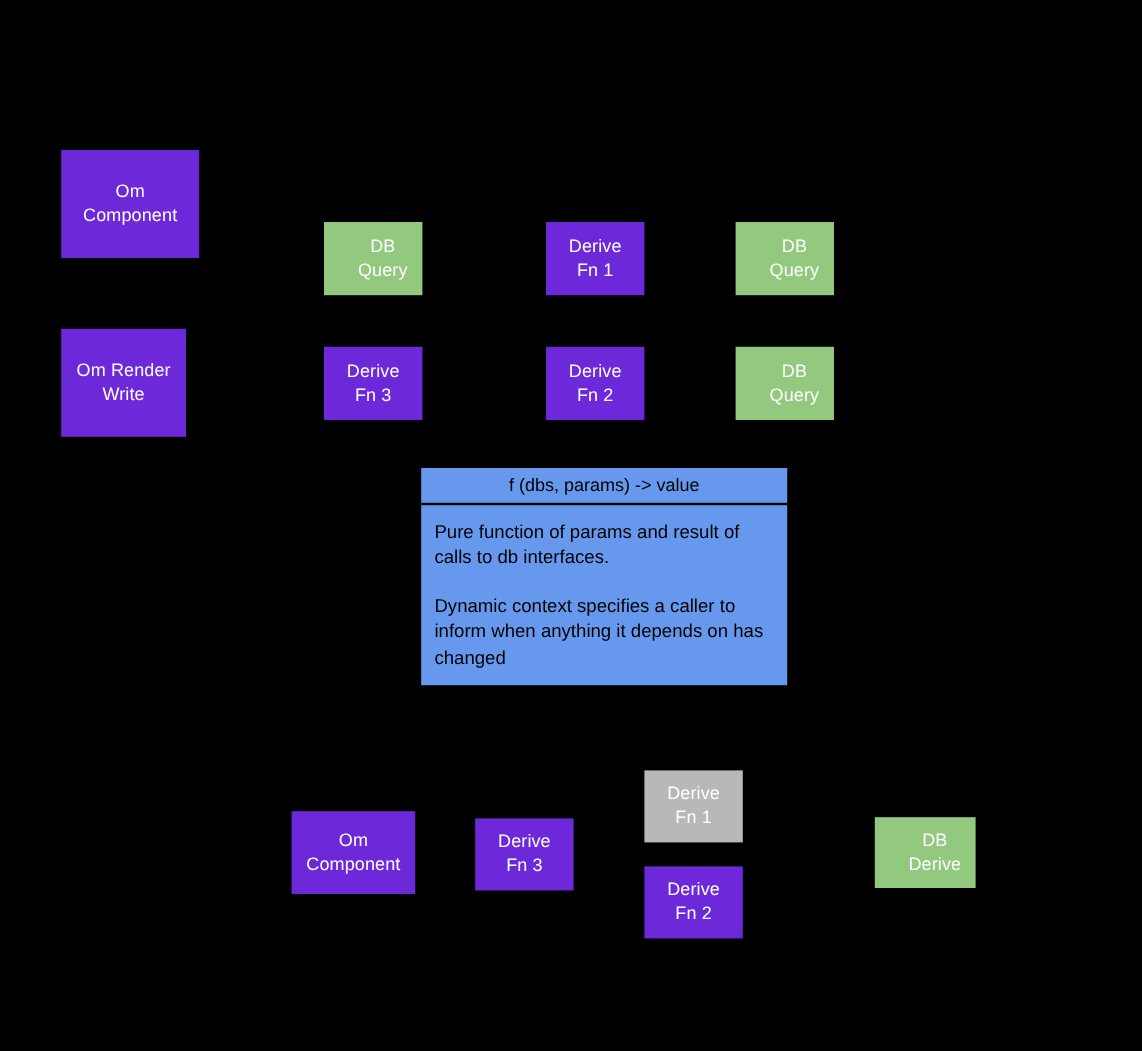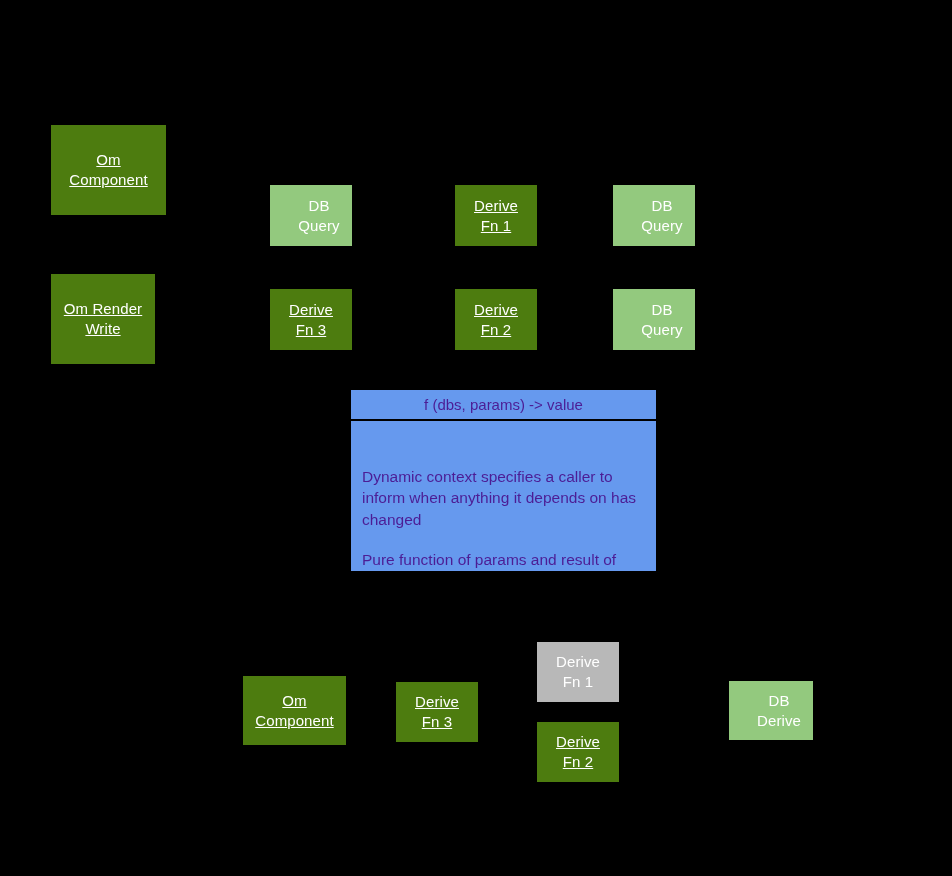--- a/index.html
+++ b/index.html
@@ -30,35 +30,34 @@
     font-family: "Liberation Sans", sans-serif;
     font-size: 15px;
     line-height: 1.32;
     letter-spacing: 0.1px;
     -webkit-font-smoothing: antialiased;
   }
   .node .line {
     display: block;
     white-space: nowrap;
   }
-  .node.blue   { background: #4d7c0f; text-decoration: underline; }
+  .node.blue   { background: #6d28d9; }
   .node.green  { background: #93c97e; padding-left: 16px; }
   .node.gray   { background: #b8b8b8; }
 
   
   .card {
     position: absolute;
     box-sizing: border-box;
     background: #6699ee;
     display: flex;
     flex-direction: column;
     font-family: "Liberation Sans", sans-serif;
-    color: #4c1d95;
+    color: #000000;
     overflow: hidden;
-    gap: 33px;
   }
   .card-header {
     flex: 0 0 auto;
     height: 29px;
     display: flex;
     align-items: center;
     justify-content: center;
     font-size: 15px;
     border-bottom: 2px solid #000000;
     white-space: nowrap;
@@ -118,22 +117,22 @@
   </div>
 
   <div class="node green" style="left:613px; top:289px; width:82px; height:61px;">
     <span class="line">DB</span>
     <span class="line">Query</span>
   </div>
 
   <div class="card" style="left:351px; top:390px; width:305px; height:181px;">
     <div class="card-header">f (dbs, params) -&gt; value</div>
     <div class="card-body">
+      <p>Pure function of params and result of calls to db interfaces.</p>
       <p>Dynamic context specifies a caller to inform when anything it depends on has changed</p>
-      <p>Pure function of params and result of calls to db interfaces.</p>
     </div>
   </div>
 
   <div class="node blue" style="left:243px; top:676px; width:103px; height:69px;">
     <span class="line">Om</span>
     <span class="line">Component</span>
   </div>
 
   <div class="node blue" style="left:396px; top:682px; width:82px; height:60px;">
     <span class="line">Derive</span>

